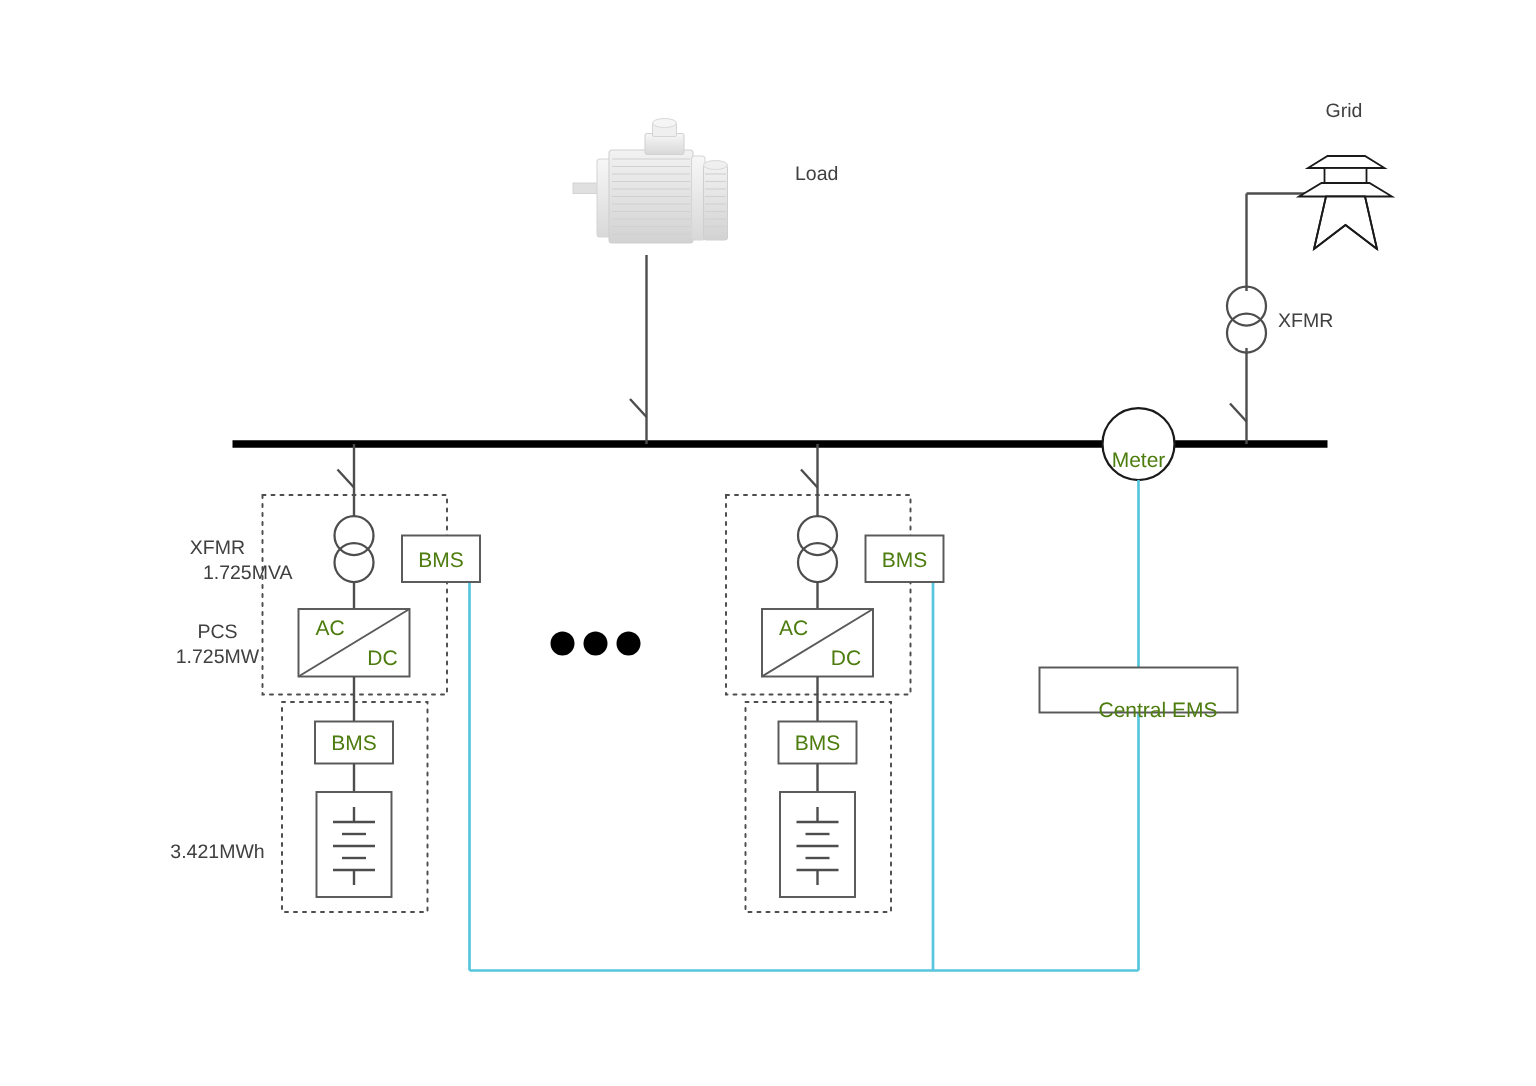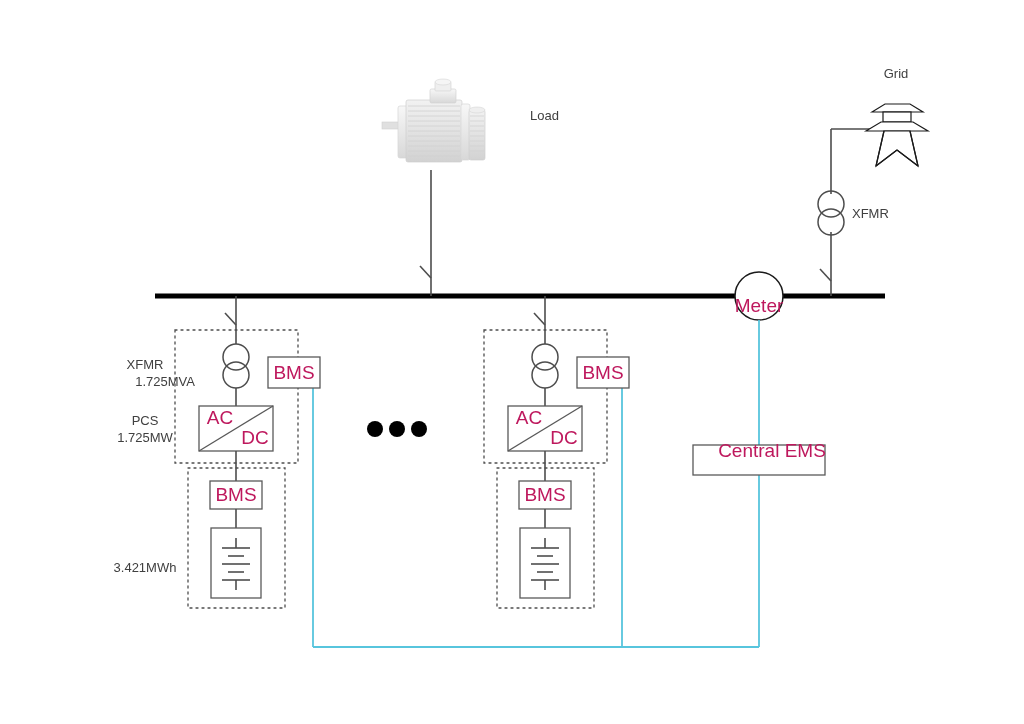--- a/index.html
+++ b/index.html
@@ -16,22 +16,22 @@
     position:absolute;
     font-size:13px;
     color:#404040;
     line-height:17px;
     white-space:pre;
     text-align:center;
   }
   .lbl.left{text-align:left;}
   .box-lbl{
     position:absolute;
-    font-size:19px;
-    color:#be185d;
+    font-size:14px;
+    color:#4d7c0f;
     display:flex;
     align-items:center;
     justify-content:center;
     pointer-events:none;
   }
   svg{display:block;}
 </style>
 </head>
 <body>
 
@@ -223,21 +223,21 @@
 </svg>
 
 <div class="lbl left" style="left:483px;top:107px;width:60px;margin-left:47px;">Load</div>
 
 <div class="lbl" style="left:868px;top:65px;width:56px;">Grid</div>
 
 <div class="lbl left" style="left:852px;top:205px;width:60px;">XFMR</div>
 
 <div class="box-lbl" style="left:735px;top:296px;width:48px;height:20px;">Meter</div>
 
-<div class="box-lbl" style="left:693px;top:428px;width:132px;height:46px;padding-left:13px;">Central EMS</div>
+<div class="box-lbl" style="left:693px;top:450px;width:132px;height:46px;padding-left:13px;">Central EMS</div>
 
 <div class="lbl" style="left:95px;top:356px;width:100px;">XFMR</div>
 <div class="lbl" style="left:95px;top:373px;width:100px;text-align:right;">1.725MVA</div>
 
 <div class="lbl" style="left:95px;top:412px;width:100px;">PCS</div>
 <div class="lbl" style="left:95px;top:429px;width:100px;">1.725MW</div>
 
 <div class="lbl" style="left:95px;top:559px;width:100px;">3.421MWh</div>
 
 <div class="box-lbl" style="left:268px;top:357px;width:52px;height:31px;">BMS</div>

